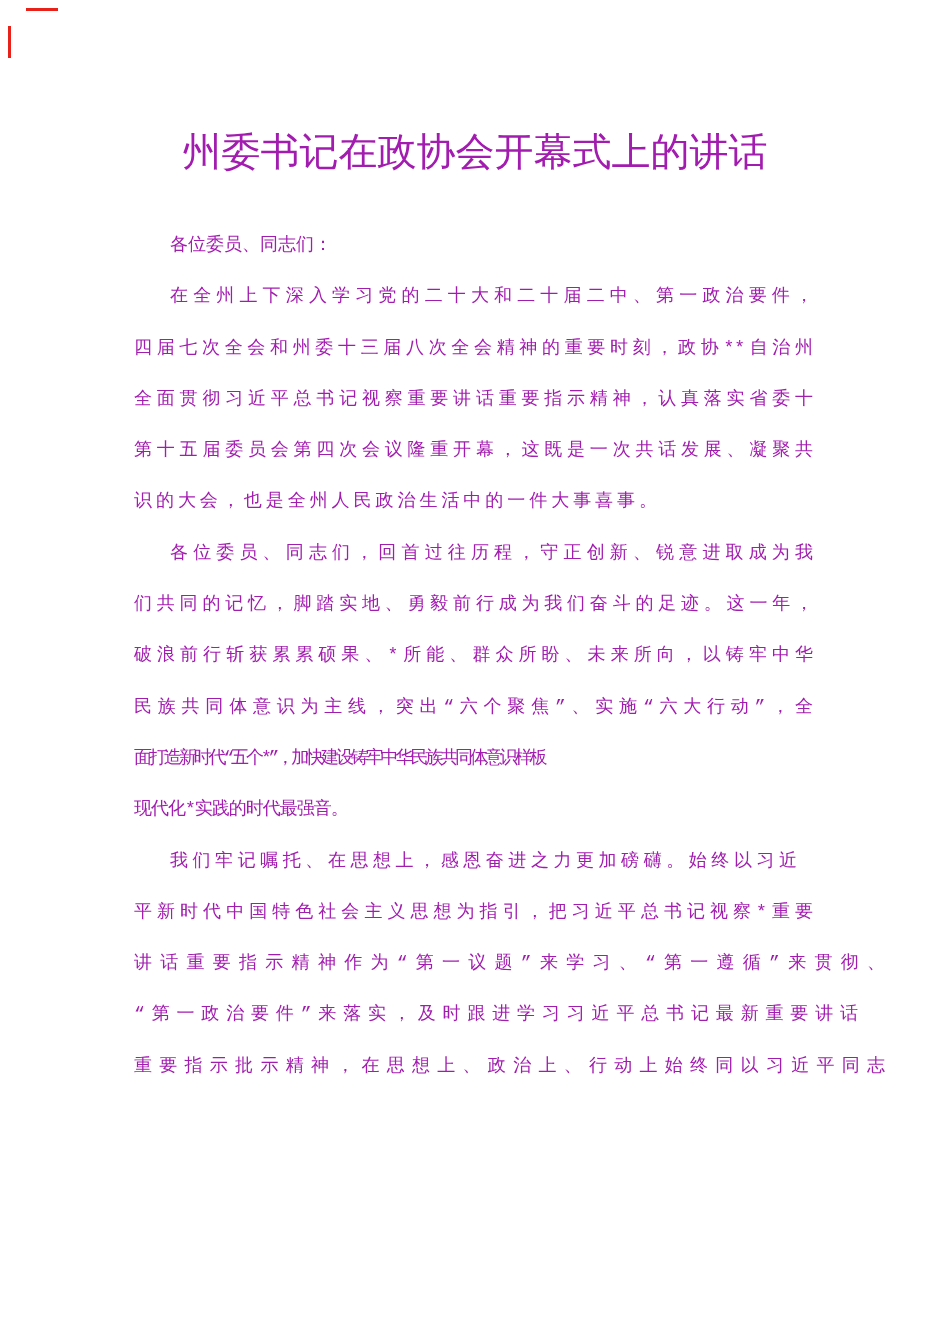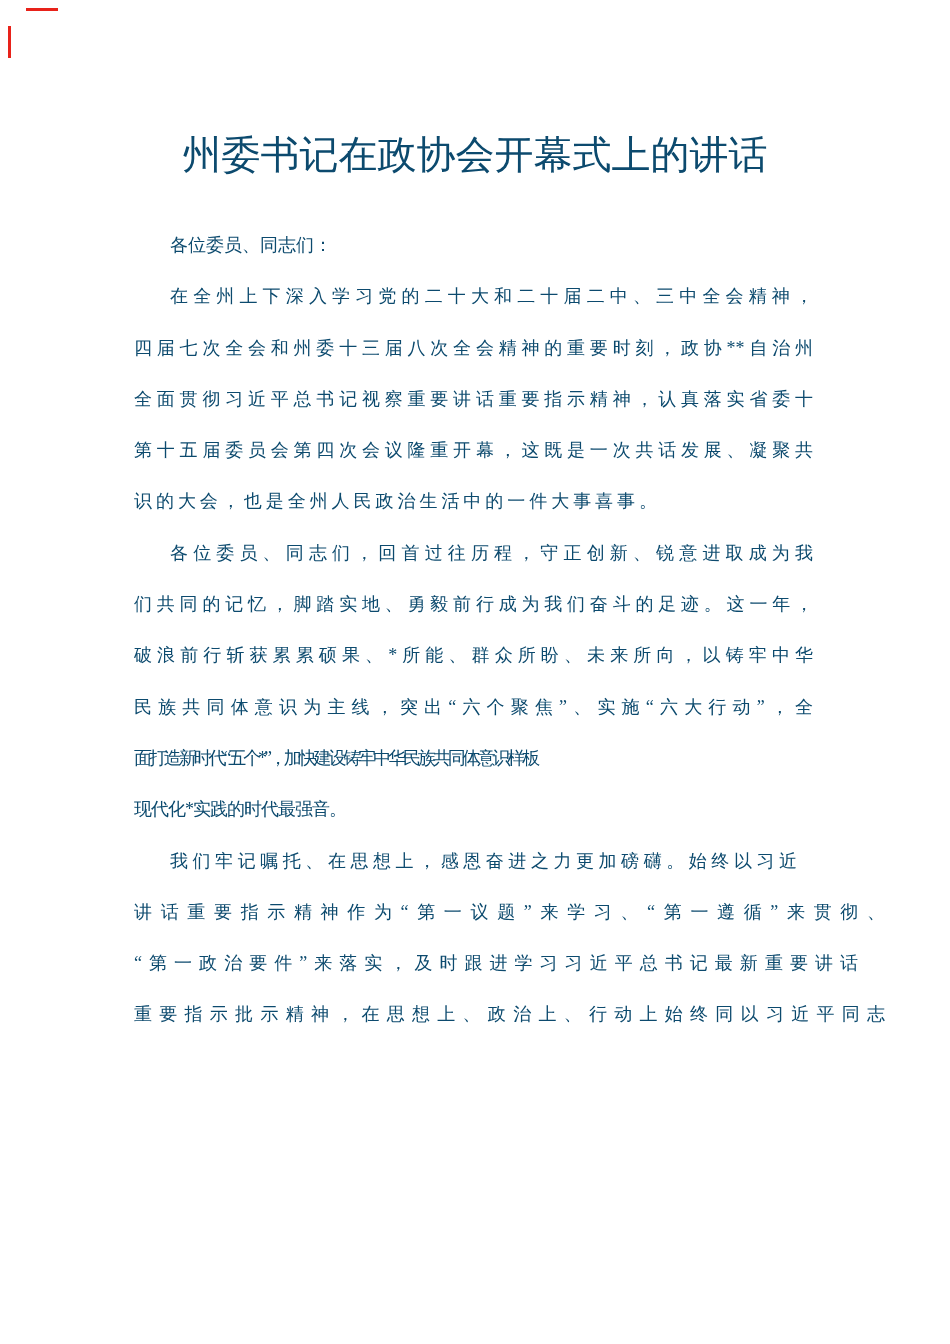--- a/index.html
+++ b/index.html
@@ -51,35 +51,36 @@
   .line.just {
     white-space: normal;
     text-align: justify;
     text-align-last: justify;
   }
   .line.ind { text-indent: 2em; }
 </style>
 </head>
 <body>
 
-<div class="page" style="background: rgb(255, 255, 255); color: #0c4a6e;">
+<div class="page" style="background: rgb(255, 255, 255); color: #a21caf; font-family: Liberation Mono, monospace;">
   <div class="corner-mark-h" style="background: rgb(232, 34, 26);"></div>
   <div class="corner-mark-v" style="background: rgb(232, 34, 26);"></div>
   <h1 class="doc-title">州委书记在政协会开幕式上的讲话</h1>
   <div class="doc-body" id="doc-body">
       <div class="line ind">各位委员、同志们：</div>
-      <div class="line just ind" style="width: 679px;">在全州上下深入学习党的二十大和二十届二中、三中全会精神，</div>
+      <div class="line just ind" style="width: 679px;">在全州上下深入学习党的二十大和二十届二中、第一政治要件，</div>
       <div class="line just" style="width: 679px;">四届七次全会和州委十三届八次全会精神的重要时刻，政协**自治州</div>
       <div class="line just" style="width: 679px;">全面贯彻习近平总书记视察重要讲话重要指示精神，认真落实省委十</div>
       <div class="line just" style="width: 679px;">第十五届委员会第四次会议隆重开幕，这既是一次共话发展、凝聚共</div>
       <div class="line just" style="width: 523px;">识的大会，也是全州人民政治生活中的一件大事喜事。</div>
       <div class="line just ind" style="width: 679px;">各位委员、同志们，回首过往历程，守正创新、锐意进取成为我</div>
       <div class="line just" style="width: 679px;">们共同的记忆，脚踏实地、勇毅前行成为我们奋斗的足迹。这一年，</div>
       <div class="line just" style="width: 679px;">破浪前行斩获累累硕果、*所能、群众所盼、未来所向，以铸牢中华</div>
       <div class="line just" style="width: 679px;">民族共同体意识为主线，突出“六个聚焦”、实施“六大行动”，全</div>
       <div class="line" style="letter-spacing: -3.1px;">面打造新时代“五个*”，加快建设铸牢中华民族共同体意识样板</div>
       <div class="line" style="letter-spacing: -1px;">现代化*实践的时代最强音。</div>
       <div class="line just ind" style="width: 663px;">我们牢记嘱托、在思想上，感恩奋进之力更加磅礴。始终以习近</div>
+      <div class="line just" style="width: 679px;">平新时代中国特色社会主义思想为指引，把习近平总书记视察*重要</div>
       <div class="line just" style="width: 751px;">讲话重要指示精神作为“第一议题”来学习、“第一遵循”来贯彻、</div>
       <div class="line just" style="width: 724px;">“第一政治要件”来落实，及时跟进学习习近平总书记最新重要讲话</div>
       <div class="line just" style="width: 751px;">重要指示批示精神，在思想上、政治上、行动上始终同以习近平同志</div>
     </div>
 </div>
 
 </body></html>

